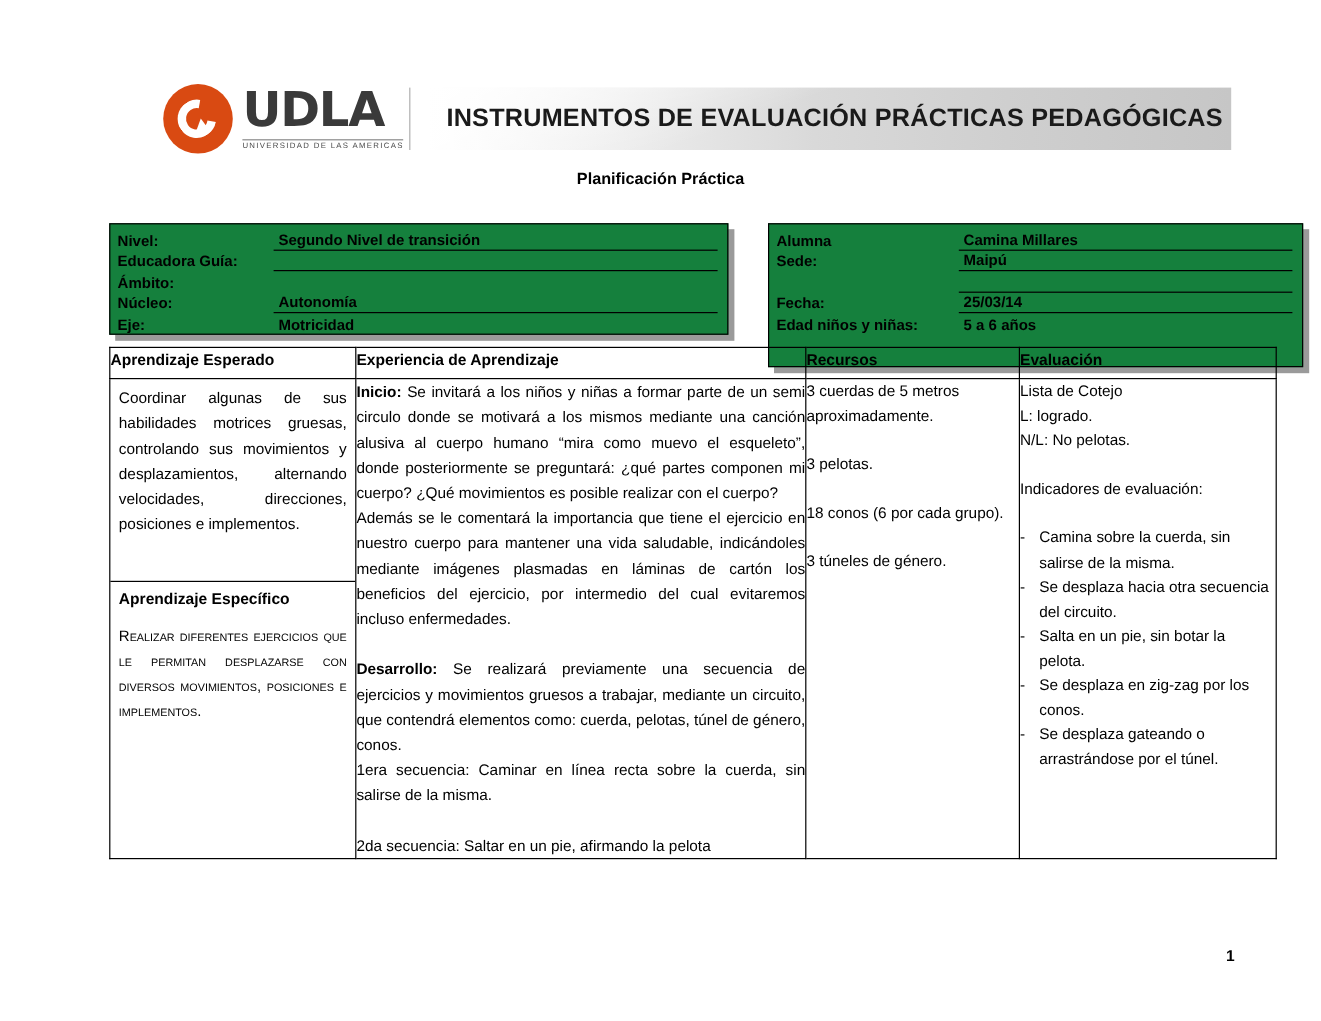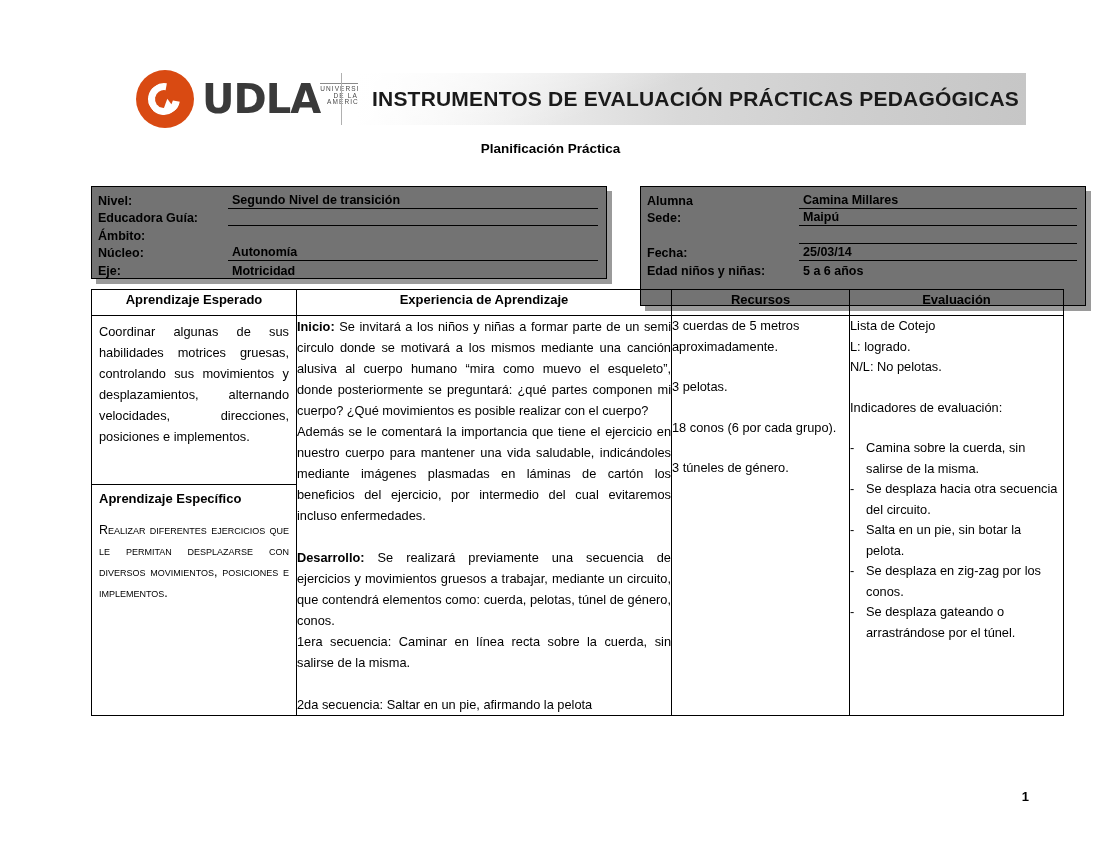--- a/index.html
+++ b/index.html
@@ -63,21 +63,21 @@
     top: 30px;
     width: 0;
     height: 0;
     border-left: 9px solid #ffffff;
     border-top: 6px solid transparent;
     border-bottom: 6px solid transparent;
     transform: rotate(20deg);
   }
   .logo-text {
     display: flex;
-    flex-direction: row;
+    flex-direction: column;
     justify-content: center;
     line-height: 1;
   }
   .logo-word {
     font-size: 40px;
     font-weight: bold;
     letter-spacing: -1px;
     color: #3a3a3a;
     font-family: "DejaVu Sans", sans-serif;
   }
@@ -129,21 +129,21 @@
     width: 1101px;
     text-align: center;
     font-size: 13.5px;
     font-weight: bold;
   }
 
   
   .info-box {
     position: absolute;
     border: 1px solid #000;
-    background: #737373;
+    background: #15803d;
     box-sizing: border-box;
     box-shadow: 5px 5px 0 0 #9a9a9a;
   }
   .info-left {
     left: 91px;
     top: 186px;
     width: 516px;
     height: 93px;
     padding: 4px 8px 0 6px;
   }
@@ -186,21 +186,21 @@
     border-collapse: collapse;
     table-layout: fixed;
     font-size: 12.8px;
   }
   .main-table th, .main-table td {
     border: 1px solid #000;
     vertical-align: top;
     padding: 0;
   }
   .main-table th {
-    text-align: center;
+    text-align: left;
     font-weight: bold;
     font-size: 13px;
     height: 20px;
     padding: 2px 0 3px 0;
   }
   .col1 { width: 205px; }
   .col2 { width: 375px; }
   .col3 { width: 178px; }
   .col4 { width: 214px; }
 

